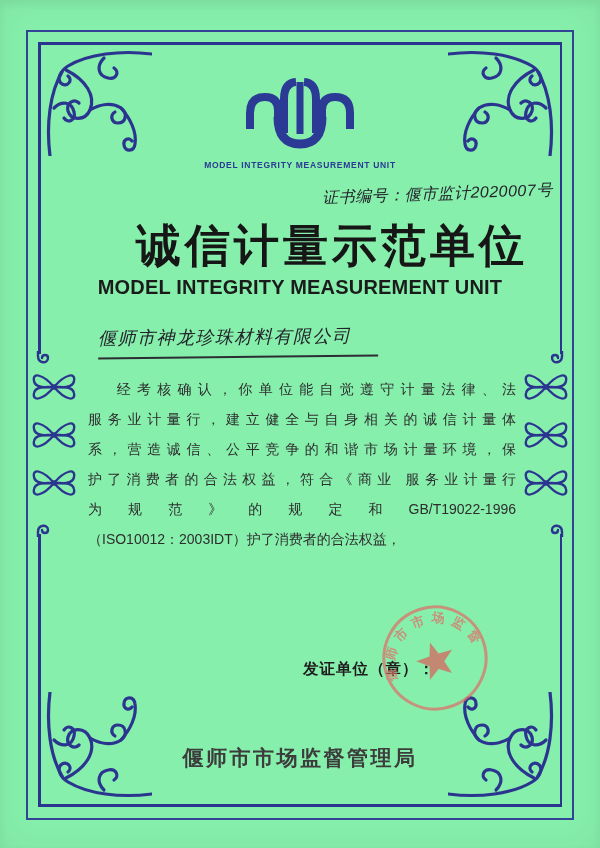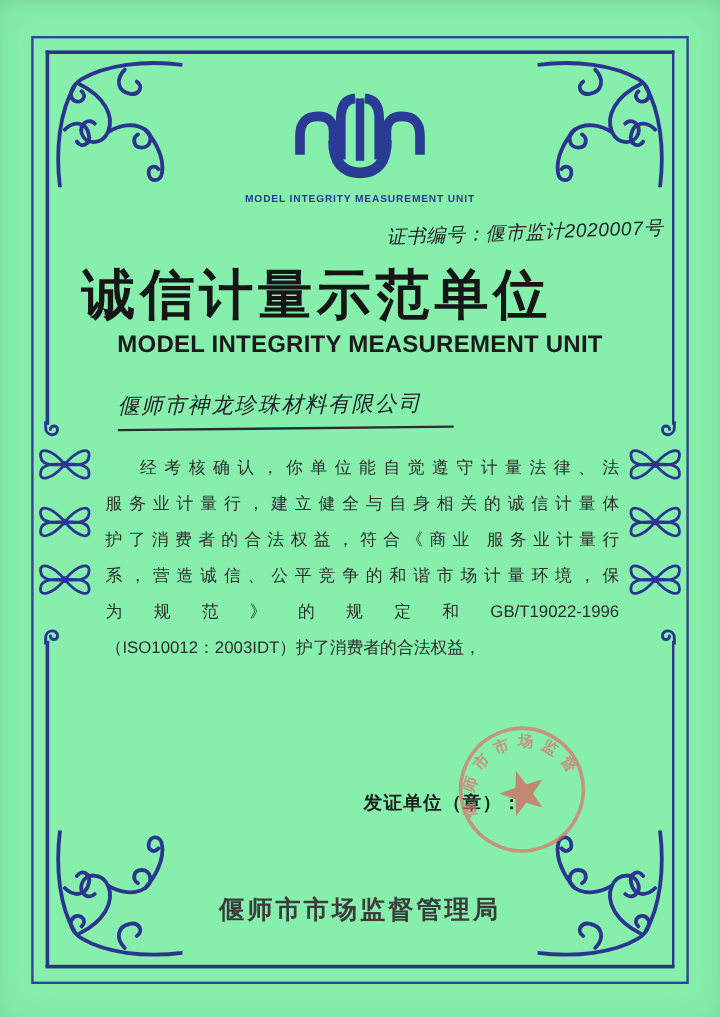--- a/index.html
+++ b/index.html
@@ -34,21 +34,21 @@
   .logo-caption{
     position:absolute;left:150px;top:160px;width:300px;text-align:center;
     font-size:8.5px;font-weight:bold;color:#2b3a94;letter-spacing:.7px;
   }
   .cert-no{
     position:absolute;left:322px;top:184px;width:230px;
     font-size:16px;color:#23232b;font-style:italic;transform:rotate(-2deg);
     letter-spacing:.5px;white-space:nowrap;
   }
   .title-cn{
-    position:absolute;left:0;top:216px;width:528px;margin:0;text-align:center;
+    position:absolute;left:0;top:216px;width:528px;margin:0;text-align:right;
     font-family:"Liberation Serif",serif;font-weight:bold;
     font-size:45px;letter-spacing:4px;color:#161616;
   }
   .title-en{
     position:absolute;left:0;top:276px;width:600px;margin:0;text-align:center;
     font-size:20px;font-weight:800;letter-spacing:0.2px;color:#1b1b1b;
   }
   .awardee{
     position:absolute;left:98px;top:325px;width:280px;padding-bottom:7px;
     border-bottom:2px solid #2d2d34;
@@ -151,22 +151,22 @@
   </div>
 
   <h1 class="title-cn">诚信计量示范单位</h1>
   <h2 class="title-en">MODEL INTEGRITY MEASUREMENT UNIT</h2>
 
   <div class="awardee">偃师市神龙珍珠材料有限公司</div>
 
   <div class="body-text">
     <div class="bl-line jl indent">经考核确认，你单位能自觉遵守计量法律、法</div>
     <div class="bl-line jl">服务业计量行，建立健全与自身相关的诚信计量体</div>
+    <div class="bl-line jl">系，营造诚信、公平竞争的和谐市场计量环境，保</div>
     <div class="bl-line jl">护了消费者的合法权益，符合《商业 服务业计量行</div>
-    <div class="bl-line jl">系，营造诚信、公平竞争的和谐市场计量环境，保</div>
     <div class="bl-line jl">为规范》的规定和GB/T19022-1996</div>
     <div class="bl-line">（ISO10012：2003IDT）护了消费者的合法权益，</div>
   </div>
 
   <div class="issuer">发证单位（章）：</div>
 
   <svg class="seal" viewBox="0 0 100 100">
     <g transform="rotate(-18 50 50)" opacity="0.72">
       <circle cx="50" cy="50" r="44" fill="none" stroke="#df6f6a" stroke-width="2.6"></circle>
       <path d="M50,36 L54.1,47.3 L66.2,47.7 L56.7,55.2 L60,66.8 L50,60 L40,66.8 L43.3,55.2 L33.8,47.7 L45.9,47.3 Z" fill="#da615c"></path>

